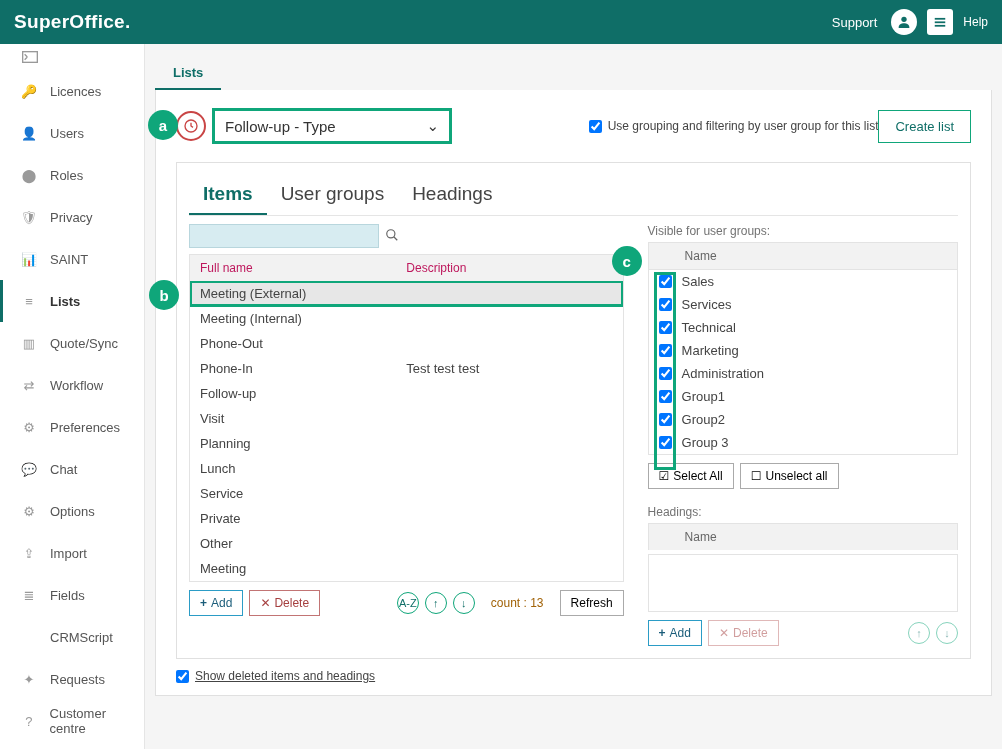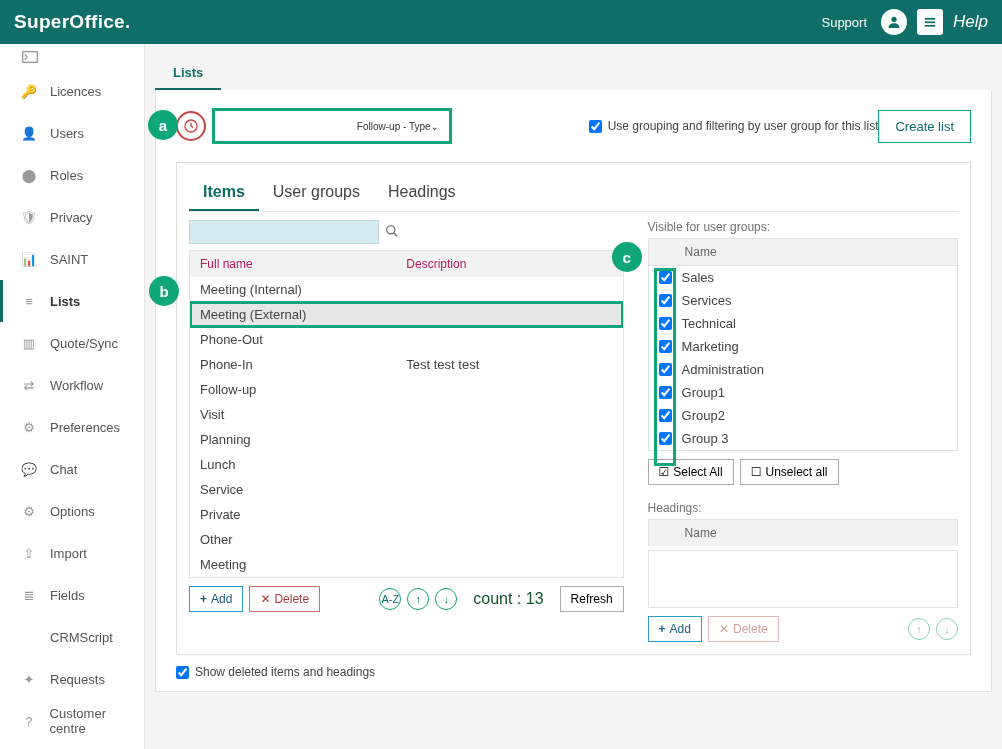--- a/index.html
+++ b/index.html
@@ -4,71 +4,71 @@
 <style>
   * { box-sizing: border-box; margin: 0; padding: 0; font-family: "Segoe UI", Arial, sans-serif; }
   html, body { width: 1002px; height: 749px; overflow: hidden; background: #fff; }
   .topbar { background: #0f6e67; height: 44px; display: flex; align-items: center; padding: 0 14px; color: #fff; }
   .brand { font-size: 19px; font-weight: 600; letter-spacing: .3px; }
   .brand .dot { color: #fff; }
   .topbar .spacer { flex: 1; }
   .topbar .support { font-size: 13px; margin-right: 14px; cursor: pointer; }
   .topbar .icon-btn { width: 26px; height: 26px; border-radius: 50%; background: #fff; color: #0f6e67; display: flex; align-items: center; justify-content: center; margin-right: 10px; font-size: 15px; cursor: pointer; }
   .topbar .icon-btn.square { border-radius: 3px; }
-  .topbar .help { font-size: 17px; cursor: pointer; font-style: italic; }
+  .topbar .help { font-size: 12px; cursor: pointer; }
   .shell { display: flex; height: calc(749px - 44px); }
   .sidebar { width: 145px; background: #fff; border-right: 1px solid #e5e5e5; overflow-y: auto; }
   .side-top { height: 26px; display: flex; align-items: center; padding-left: 22px; color: #8a8a8a; }
   .side-item { display: flex; align-items: center; height: 42px; padding-left: 18px; color: #555; font-size: 13px; cursor: pointer; }
   .side-item .si-icon { width: 22px; height: 22px; margin-right: 10px; color: #9a9a9a; display:flex;align-items:center;justify-content:center; }
   .side-item.active { font-weight: 700; color: #333; border-left: 3px solid #0f6e67; padding-left: 15px; }
   .main { flex: 1; background: #f5f5f5; padding: 0 10px; overflow: auto; position:relative; }
   .tabstrip { height: 40px; display: flex; align-items: flex-end; margin-top: 6px; }
   .tabstrip .tab { padding: 8px 18px; font-size: 13px; color: #333; cursor: pointer; }
   .tabstrip .tab.active { border-bottom: 2px solid #0f6e67; color: #0f6e67; font-weight: 600; }
   .panel { background: #fff; border: 1px solid #e0e0e0; border-top: none; padding: 18px 20px 12px 20px; }
   .row-controls { display: flex; align-items: center; margin-bottom: 18px; }
-  .list-select { border: 3px solid #0fa67a; height: 36px; width: 240px; display: flex; align-items: center; padding: 0 10px; font-size: 10px; color: #333; cursor: pointer; justify-content: flex-end; }
+  .list-select { border: 3px solid #0fa67a; height: 36px; width: 240px; display: flex; align-items: center; padding: 0 10px; font-size: 15px; color: #333; cursor: pointer; justify-content: space-between; }
   .clock-icon { width: 30px; height: 30px; border: 2px solid #c94545; border-radius: 50%; margin-right: 6px; display:flex;align-items:center;justify-content:center;color:#c94545; font-size:13px;}
   .row-controls .gap { flex:1; }
   .grp-check { display: flex; align-items: center; font-size: 12px; color: #444; margin-right: 0; }
   .grp-check input { margin-right: 6px; }
   .create-btn { border: 1px solid #0fa67a; color: #0f6e67; background: #fff; padding: 8px 16px; font-size: 13px; cursor: pointer; }
   .inner { border: 1px solid #e0e0e0; padding: 12px; }
   .subtabs { display: flex; border-bottom: 1px solid #e5e5e5; margin-bottom: 8px; }
-  .subtab { padding: 8px 14px; font-size: 16px; color: #444; cursor: pointer; }
+  .subtab { padding: 8px 14px; font-size: 19px; color: #444; cursor: pointer; }
   .subtab.active { border-bottom: 2px solid #0f6e67; color: #0f6e67; font-weight: 600; }
   .cols { display: flex; gap: 24px; }
   .col-left { flex: 1.4; }
   .col-right { flex: 1; }
   .search-wrap { display: flex; align-items: center; margin-bottom: 6px; }
   .search-wrap input { width: 190px; height: 24px; background: #d7ecf1; border: 1px solid #b8d6dd; padding: 0 6px; font-size: 12px; }
   .search-wrap .mag { margin-left: 6px; color: #666; font-size: 14px; }
   .grid { border: 1px solid #e3e3e3; }
   .grid-head { display: flex; background: #f2f2f2; font-size: 12px; color: #be185d; padding: 6px 10px; }
   .col-name { flex: 1; }
   .col-desc { flex: 1; }
   .grid-body { max-height: 352px; overflow: auto; }
   .row { display: flex; padding: 5px 10px; font-size: 13px; color: #444; cursor: pointer; }
   .row.selected { background: #e7e7e7; outline: 3px solid #0fa67a; outline-offset: -2px; }
   .footer-row { display:flex; align-items:center; margin-top:8px; gap:6px; }
   .btn { border:1px solid #aaa; background:#fff; padding:5px 10px; font-size:12px; cursor:pointer; display:inline-flex; align-items:center; gap:4px;}
   .btn.add { border:1px solid #2b9cc6; color:#1b5d7a; }
   .btn.del { border:1px solid #c27474; color:#a53f3f; }
   .circ { width:22px;height:22px;border:1px solid #0fa67a;border-radius:50%;display:inline-flex;align-items:center;justify-content:center;color:#0f6e67;font-size:11px;cursor:pointer;}
-  .count { font-size:16px;color:#14532d;margin:0 10px;text-align:center;}
+  .count { font-size:12px;color:#a16207;margin:0 10px;text-align:center;}
   .section-label { font-size:12px; color:#737373; margin-bottom:4px; }
   .vug-head { display:flex; background:#f2f2f2; font-size:12px; color:#666; padding:6px 10px; border:1px solid #e3e3e3; border-bottom:none;}
   .vug-head .chkcol{width:26px;}
   .vug-body { border:1px solid #e3e3e3; }
   .vug-row { display:flex; padding:4px 10px; font-size:13px; color:#444;}
   .vug-row input{margin-right:10px;}
   .vug-btns{display:flex;gap:6px;margin-top:8px;}
   .headings-box{border:1px solid #e3e3e3;height:58px;margin-top:4px;}
-  .show-del{display:flex;align-items:center;font-size:12px;color:#444;margin-top:10px;}
+  .show-del{display:flex;align-items:center;font-size:12px;color:#444;margin-top:10px;text-decoration:underline;}
   .show-del input{margin-right:6px;}
   .callout{position:absolute;width:30px;height:30px;border-radius:50%;background:#0fa67a;color:#fff;display:flex;align-items:center;justify-content:center;font-weight:700;font-size:15px;z-index:10;}
   .disabled{opacity:.5;}
 </style>
 </head>
 <body>
 
 <div class="topbar">
   <div class="brand"><span>SuperOffice</span><span class="dot">.</span></div>
   <div class="spacer"></div>
@@ -209,26 +209,26 @@
                     <path d="M21 21l-6-6"></path>
                   </svg>
               </span>
             </div>
             <div class="grid">
               <div class="grid-head">
                 <div class="col-name">Full name</div>
                 <div class="col-desc">Description</div>
               </div>
               <div class="grid-body" id="grid-body">
-                  <div class="row">
-                    <div class="col-name">Meeting (Internal)</div>
-                    <div class="col-desc"></div>
-                  </div>
                   <div class="row selected">
                     <div class="col-name">Meeting (External)</div>
+                    <div class="col-desc"></div>
+                  </div>
+                  <div class="row">
+                    <div class="col-name">Meeting (Internal)</div>
                     <div class="col-desc"></div>
                   </div>
                   <div class="row">
                     <div class="col-name">Phone-Out</div>
                     <div class="col-desc"></div>
                   </div>
                   <div class="row">
                     <div class="col-name">Phone-In</div>
                     <div class="col-desc">Test test test</div>
                   </div>

